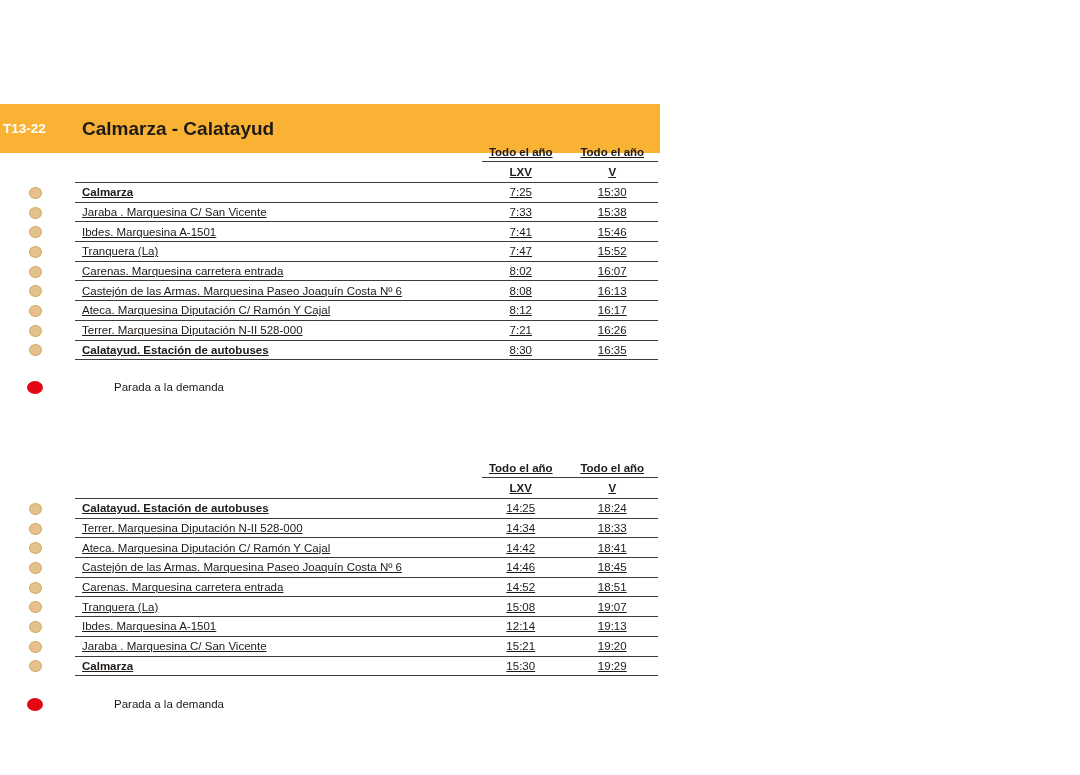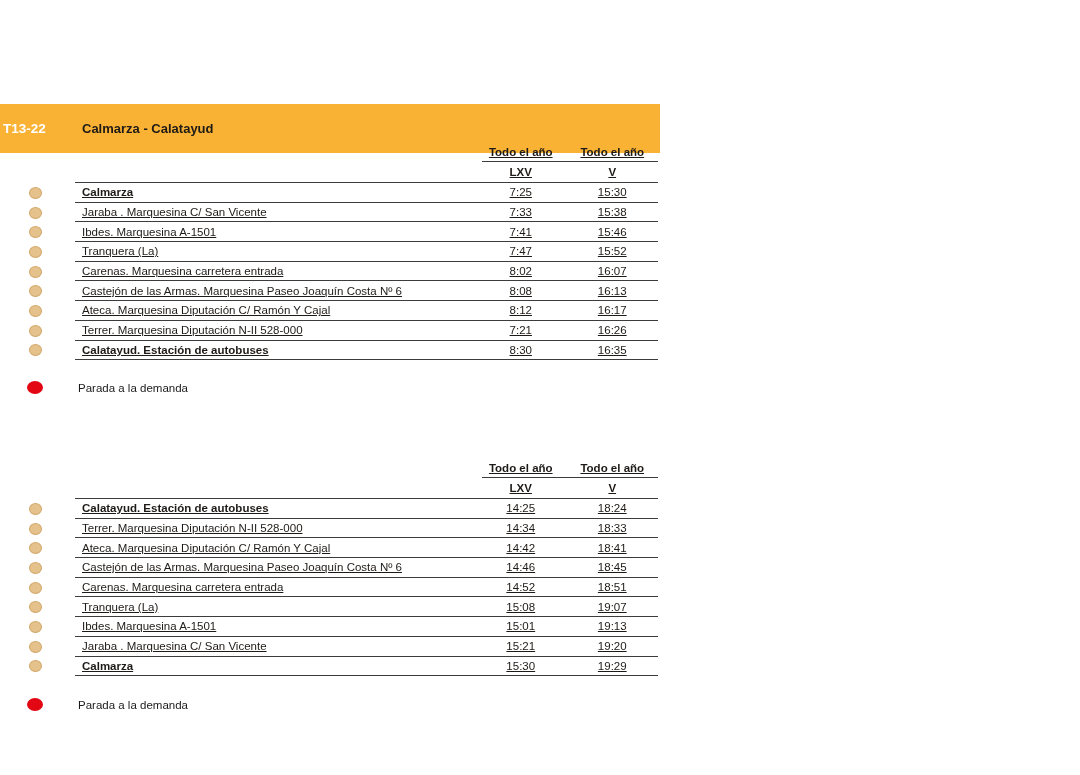--- a/index.html
+++ b/index.html
@@ -25,38 +25,38 @@
   .logo .pale{background:var(--logo-pale);}
   .r1red{left:10px;top:1px;width:32px;}   .r1pale{left:44px;top:1px;width:10px;}
   .r2red{left:7px;top:14px;width:26px;}   .r2pale{left:35px;top:14px;width:19px;}
   .r3red{left:4px;top:27px;width:19px;}   .r3pale{left:25px;top:27px;width:27px;}
   .r4pale{left:0px;top:40px;width:48px;}
   .brand-text{position:absolute;left:117px;top:13px;font-size:17.5px;font-weight:bold;line-height:20.5px;color:var(--text-dark);letter-spacing:.1px;}
   .line-number{position:absolute;left:781px;top:16px;font-size:37px;font-weight:bold;color:#121212;letter-spacing:.5px;}
   
   .route-banner{position:absolute;left:0;top:104px;width:660px;height:49px;background:var(--brand-orange);display:flex;align-items:center;}
   .route-code{width:79px;padding-left:3px;font-size:13.5px;font-weight:bold;color:#ffffff;}
-  .route-name{font-size:13px;font-weight:bold;color:var(--text-dark);}
+  .route-name{font-size:19px;font-weight:bold;color:var(--text-dark);}
   
   .tt-section{position:absolute;left:22px;width:636px;font-size:11.5px;text-decoration:underline;}
   .tt-head-row{display:flex;}
   .dot-cell{width:53px;display:flex;align-items:center;padding-left:7px;box-sizing:border-box;flex:none;}
   .row-main{flex:1;display:flex;align-items:center;min-width:0;}
   .stop-col{flex:1;padding-left:7px;white-space:nowrap;overflow:hidden;min-width:0;}
   .time-col{width:91.5px;flex:none;text-align:center;}
   .bold{font-weight:bold;}
   .season-row{height:18px;}
   .days-row{height:20px;}
   .season-underline{margin-left:460px;width:176px;height:0;border-top:1.6px solid var(--rule);}
   .tt-rows::before{content:'';display:block;margin-left:53px;border-top:1.6px solid var(--rule);}
   .tt-row{display:flex;height:19.7px;}
   .tt-row .row-main{border-bottom:1.4px solid var(--rule);}
   .stop-dot{width:13px;height:12px;border-radius:50%;background:var(--stop-dot);border:1px solid var(--stop-dot-edge);box-sizing:border-box;}
   
-  .legend{position:absolute;left:27px;display:flex;align-items:center;}
+  .legend{position:absolute;left:27px;display:flex;align-items:flex-start;gap:36px;}
   .legend-dot{width:16px;height:13px;border-radius:50%;background:var(--demand-red);flex:none;}
   .legend-label{margin-left:35px;font-size:11.5px;color:#1a1a1a;}
 </style>
 </head>
 <body>
 
 <div class="page">
 
 
   <div class="route-banner">
@@ -275,21 +275,21 @@
             <div class="time-col">19:07</div>
           </div>
         </div>
 
         <div class="tt-row">
           <div class="dot-cell">
             <span class="stop-dot"></span>
           </div>
           <div class="row-main">
             <div class="stop-col">Ibdes. Marquesina A-1501</div>
-            <div class="time-col">15:01</div>
+            <div class="time-col">12:14</div>
             <div class="time-col">19:13</div>
           </div>
         </div>
 
         <div class="tt-row">
           <div class="dot-cell">
             <span class="stop-dot"></span>
           </div>
           <div class="row-main">
             <div class="stop-col">Jaraba . Marquesina C/ San Vicente</div>

